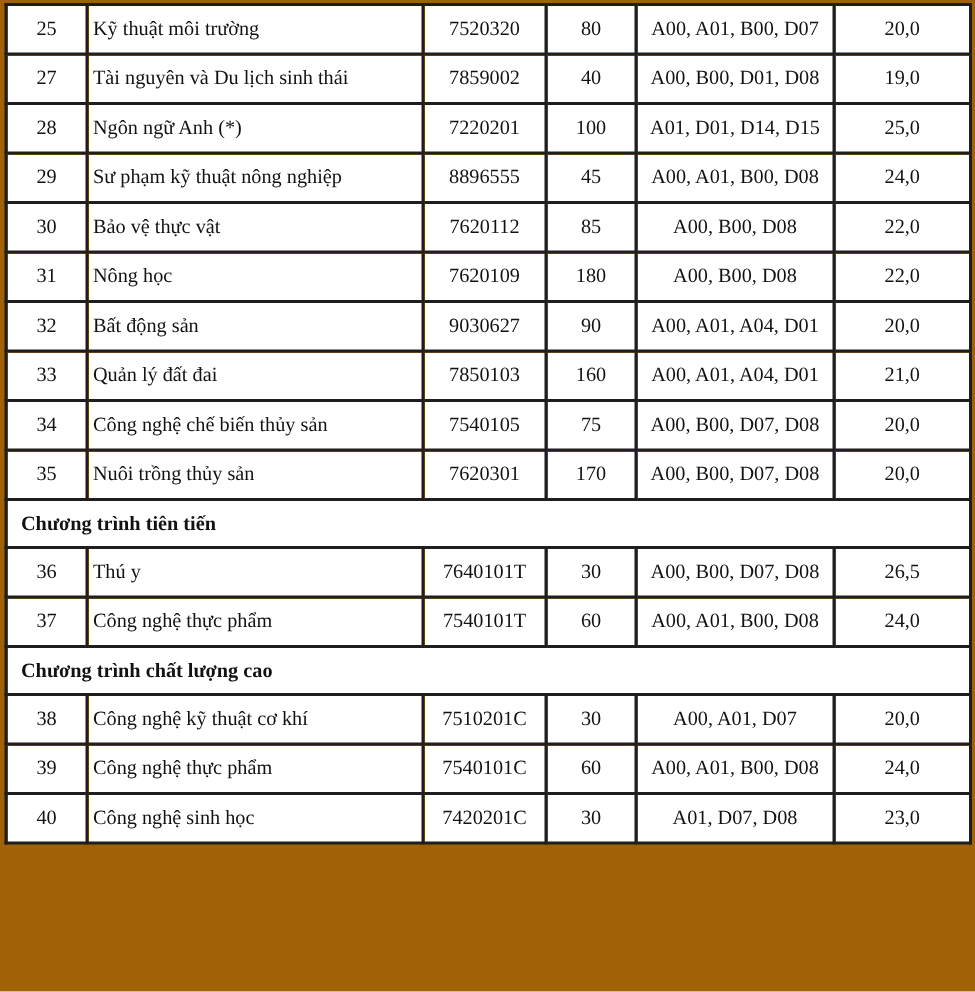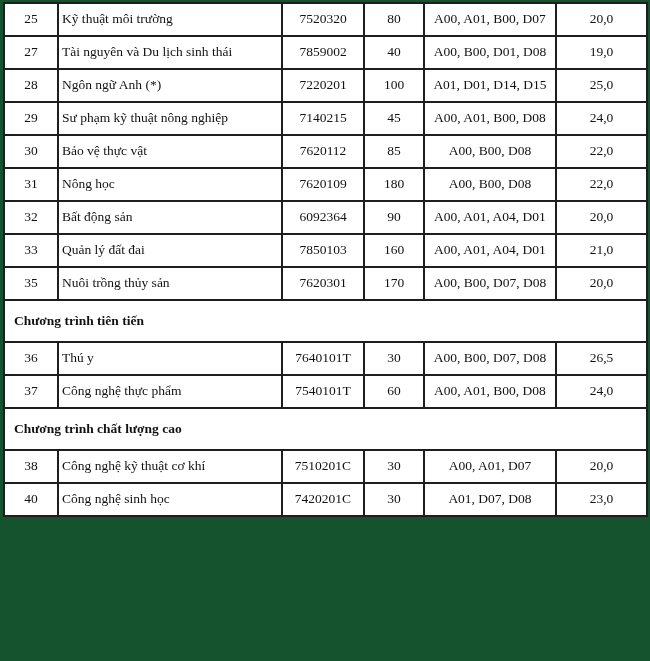--- a/index.html
+++ b/index.html
@@ -8,39 +8,39 @@
     background: #ffffff;
     width: 650px;
     height: 661px;
     font-family: "Liberation Serif", serif;
     color: #121212;
   }
   .page {
     width: 650px;
     height: 661px;
     overflow: hidden;
-    background: #14532d;
+    background: #a16207;
   }
   table.admission {
     border-collapse: collapse;
     table-layout: fixed;
     margin: 2px 0 0 3px;
   }
   table.admission td {
     border: 2px solid #1e1e1e;
     font-size: 13.5px;
     line-height: 1.1;
     padding: 0 3px;
     overflow: hidden;
     white-space: nowrap;
     vertical-align: middle;
     background: #ffffff;
   }
   tr.row-data { height: 33px; }
-  tr.row-section { height: 42px; }
+  tr.row-section { height: 32px; }
   td.align-center { text-align: center; }
   td.align-left { text-align: left; padding-left: 10px; }
   tr.row-section td {
     font-weight: bold;
     text-align: left;
     padding-left: 9px;
     font-size: 13.5px;
   }
 </style>
 </head>
@@ -77,21 +77,21 @@
           <td class="align-center">28</td>
           <td class="align-left">Ngôn ngữ Anh (*)</td>
           <td class="align-center">7220201</td>
           <td class="align-center">100</td>
           <td class="align-center">A01, D01, D14, D15</td>
           <td class="align-center">25,0</td>
         </tr>
         <tr class="row-data">
           <td class="align-center">29</td>
           <td class="align-left">Sư phạm kỹ thuật nông nghiệp</td>
-          <td class="align-center">7140215</td>
+          <td class="align-center">8896555</td>
           <td class="align-center">45</td>
           <td class="align-center">A00, A01, B00, D08</td>
           <td class="align-center">24,0</td>
         </tr>
         <tr class="row-data">
           <td class="align-center">30</td>
           <td class="align-left">Bảo vệ thực vật</td>
           <td class="align-center">7620112</td>
           <td class="align-center">85</td>
           <td class="align-center">A00, B00, D08</td>
@@ -101,32 +101,40 @@
           <td class="align-center">31</td>
           <td class="align-left">Nông học</td>
           <td class="align-center">7620109</td>
           <td class="align-center">180</td>
           <td class="align-center">A00, B00, D08</td>
           <td class="align-center">22,0</td>
         </tr>
         <tr class="row-data">
           <td class="align-center">32</td>
           <td class="align-left">Bất động sản</td>
-          <td class="align-center">6092364</td>
+          <td class="align-center">9030627</td>
           <td class="align-center">90</td>
           <td class="align-center">A00, A01, A04, D01</td>
           <td class="align-center">20,0</td>
         </tr>
         <tr class="row-data">
           <td class="align-center">33</td>
           <td class="align-left">Quản lý đất đai</td>
           <td class="align-center">7850103</td>
           <td class="align-center">160</td>
           <td class="align-center">A00, A01, A04, D01</td>
           <td class="align-center">21,0</td>
+        </tr>
+        <tr class="row-data">
+          <td class="align-center">34</td>
+          <td class="align-left">Công nghệ chế biến thủy sản</td>
+          <td class="align-center">7540105</td>
+          <td class="align-center">75</td>
+          <td class="align-center">A00, B00, D07, D08</td>
+          <td class="align-center">20,0</td>
         </tr>
         <tr class="row-data">
           <td class="align-center">35</td>
           <td class="align-left">Nuôi trồng thủy sản</td>
           <td class="align-center">7620301</td>
           <td class="align-center">170</td>
           <td class="align-center">A00, B00, D07, D08</td>
           <td class="align-center">20,0</td>
         </tr>
         <tr class="row-section">
@@ -153,20 +161,28 @@
         </tr>
         <tr class="row-data">
           <td class="align-center">38</td>
           <td class="align-left">Công nghệ kỹ thuật cơ khí</td>
           <td class="align-center">7510201C</td>
           <td class="align-center">30</td>
           <td class="align-center">A00, A01, D07</td>
           <td class="align-center">20,0</td>
         </tr>
         <tr class="row-data">
+          <td class="align-center">39</td>
+          <td class="align-left">Công nghệ thực phẩm</td>
+          <td class="align-center">7540101C</td>
+          <td class="align-center">60</td>
+          <td class="align-center">A00, A01, B00, D08</td>
+          <td class="align-center">24,0</td>
+        </tr>
+        <tr class="row-data">
           <td class="align-center">40</td>
           <td class="align-left">Công nghệ sinh học</td>
           <td class="align-center">7420201C</td>
           <td class="align-center">30</td>
           <td class="align-center">A01, D07, D08</td>
           <td class="align-center">23,0</td>
         </tr>
       </tbody>
   </table>
 </div>

